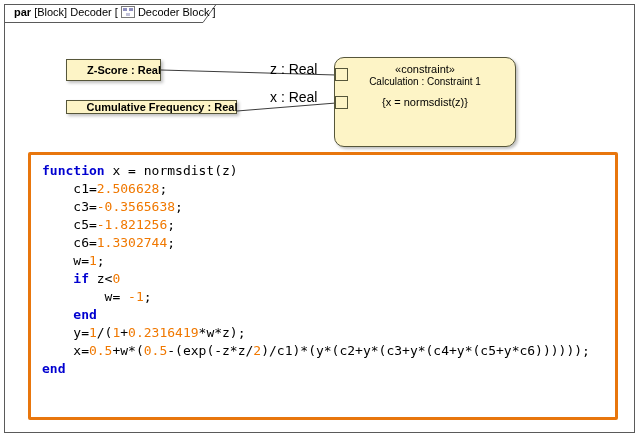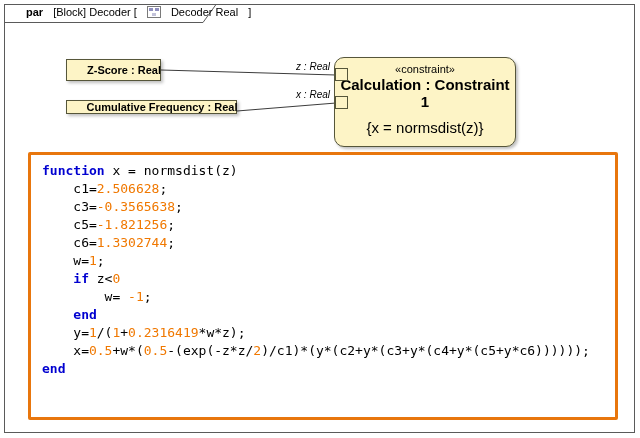--- a/index.html
+++ b/index.html
@@ -25,24 +25,24 @@
 
   
   .frame-tab {
     position: absolute;
     left: 4px; top: 4px;
     width: 214px; height: 19px;
   }
   .frame-tab svg.tab-outline { position: absolute; left: 0; top: 0; }
   .tab-text {
     position: absolute;
-    left: 22px; top: 2px;
+    left: 10px; top: 2px;
     display: inline-flex;
     align-items: center;
-    gap: 10px;
+    gap: 3px;
     font-size: 11px;
     color: #000;
     white-space: nowrap;
   }
   .tab-keyword { font-weight: bold; }
 
   
   .param-box {
     position: absolute;
     background: var(--box-fill, #FDF4C6);
@@ -67,40 +67,39 @@
     width: 182px; height: 90px;
     background: var(--box-fill, #FDF4C6);
     border: 1px solid var(--box-border, #56563a);
     border-radius: 10px;
     box-shadow: 2px 2px 3px rgba(0,0,0,0.25);
     text-align: center;
     padding-top: 5px;
     color: #000;
   }
   .constraint .stereo { font-size: 11px; }
-  .constraint .ctitle { font-size: 15px; font-weight: bold; margin-top: 1px; }
-  .constraint .cexpr { font-size: 15px; margin-top: 9px; }
+  .constraint .ctitle { font-size: 10px; font-weight: normal; margin-top: 1px; }
+  .constraint .cexpr { font-size: 11px; margin-top: 9px; }
 
   .port {
     position: absolute;
     width: 13px; height: 13px;
     background: var(--box-fill, #FDF4C6);
     border: 1px solid var(--box-border, #56563a);
   }
   .port-z { left: 335px; top: 68px; }
   .port-x { left: 335px; top: 96px; }
 
   .conn-label {
     position: absolute;
     width: 60px;
-    text-align: right;
-    font-size: 10px;
+    text-align: left;
+    font-size: 14px;
     color: #000;
     white-space: nowrap;
-    font-style: italic;
   }
   .lbl-z { left: 270px; top: 61px; }
   .lbl-x { left: 270px; top: 89px; }
 
   .connectors {
     position: absolute;
     left: 0; top: 0;
     pointer-events: none;
   }
   .connectors line { stroke: #3c3c3c; stroke-width: 1; }
@@ -144,21 +143,21 @@
     </svg>
     <span class="tab-text">
       <span class="tab-keyword">par</span>
       <span>[Block] Decoder [</span>
       <svg width="14" height="12" viewBox="0 0 14 12" aria-hidden="true">
         <rect x="0.5" y="0.5" width="13" height="11" fill="#ffffff" stroke="#7a7a7a"></rect>
         <rect x="2" y="2" width="4" height="3" fill="#8f8fbf"></rect>
         <rect x="8" y="2" width="4" height="3" fill="#8f8fbf"></rect>
         <rect x="5" y="7" width="4" height="3" fill="#c2c2da"></rect>
       </svg>
-      <span>Decoder Real</span>
+      <span>Decoder Block</span>
       <span>]</span>
     </span>
   </div>
 
   <div class="param-box param-zscore">Z-Score : Real</div>
   <div class="param-box param-cumfreq">Cumulative Frequency : Real</div>
 
   <div class="constraint">
     <div class="stereo">«constraint»</div>
     <div class="ctitle">Calculation : Constraint 1</div>

